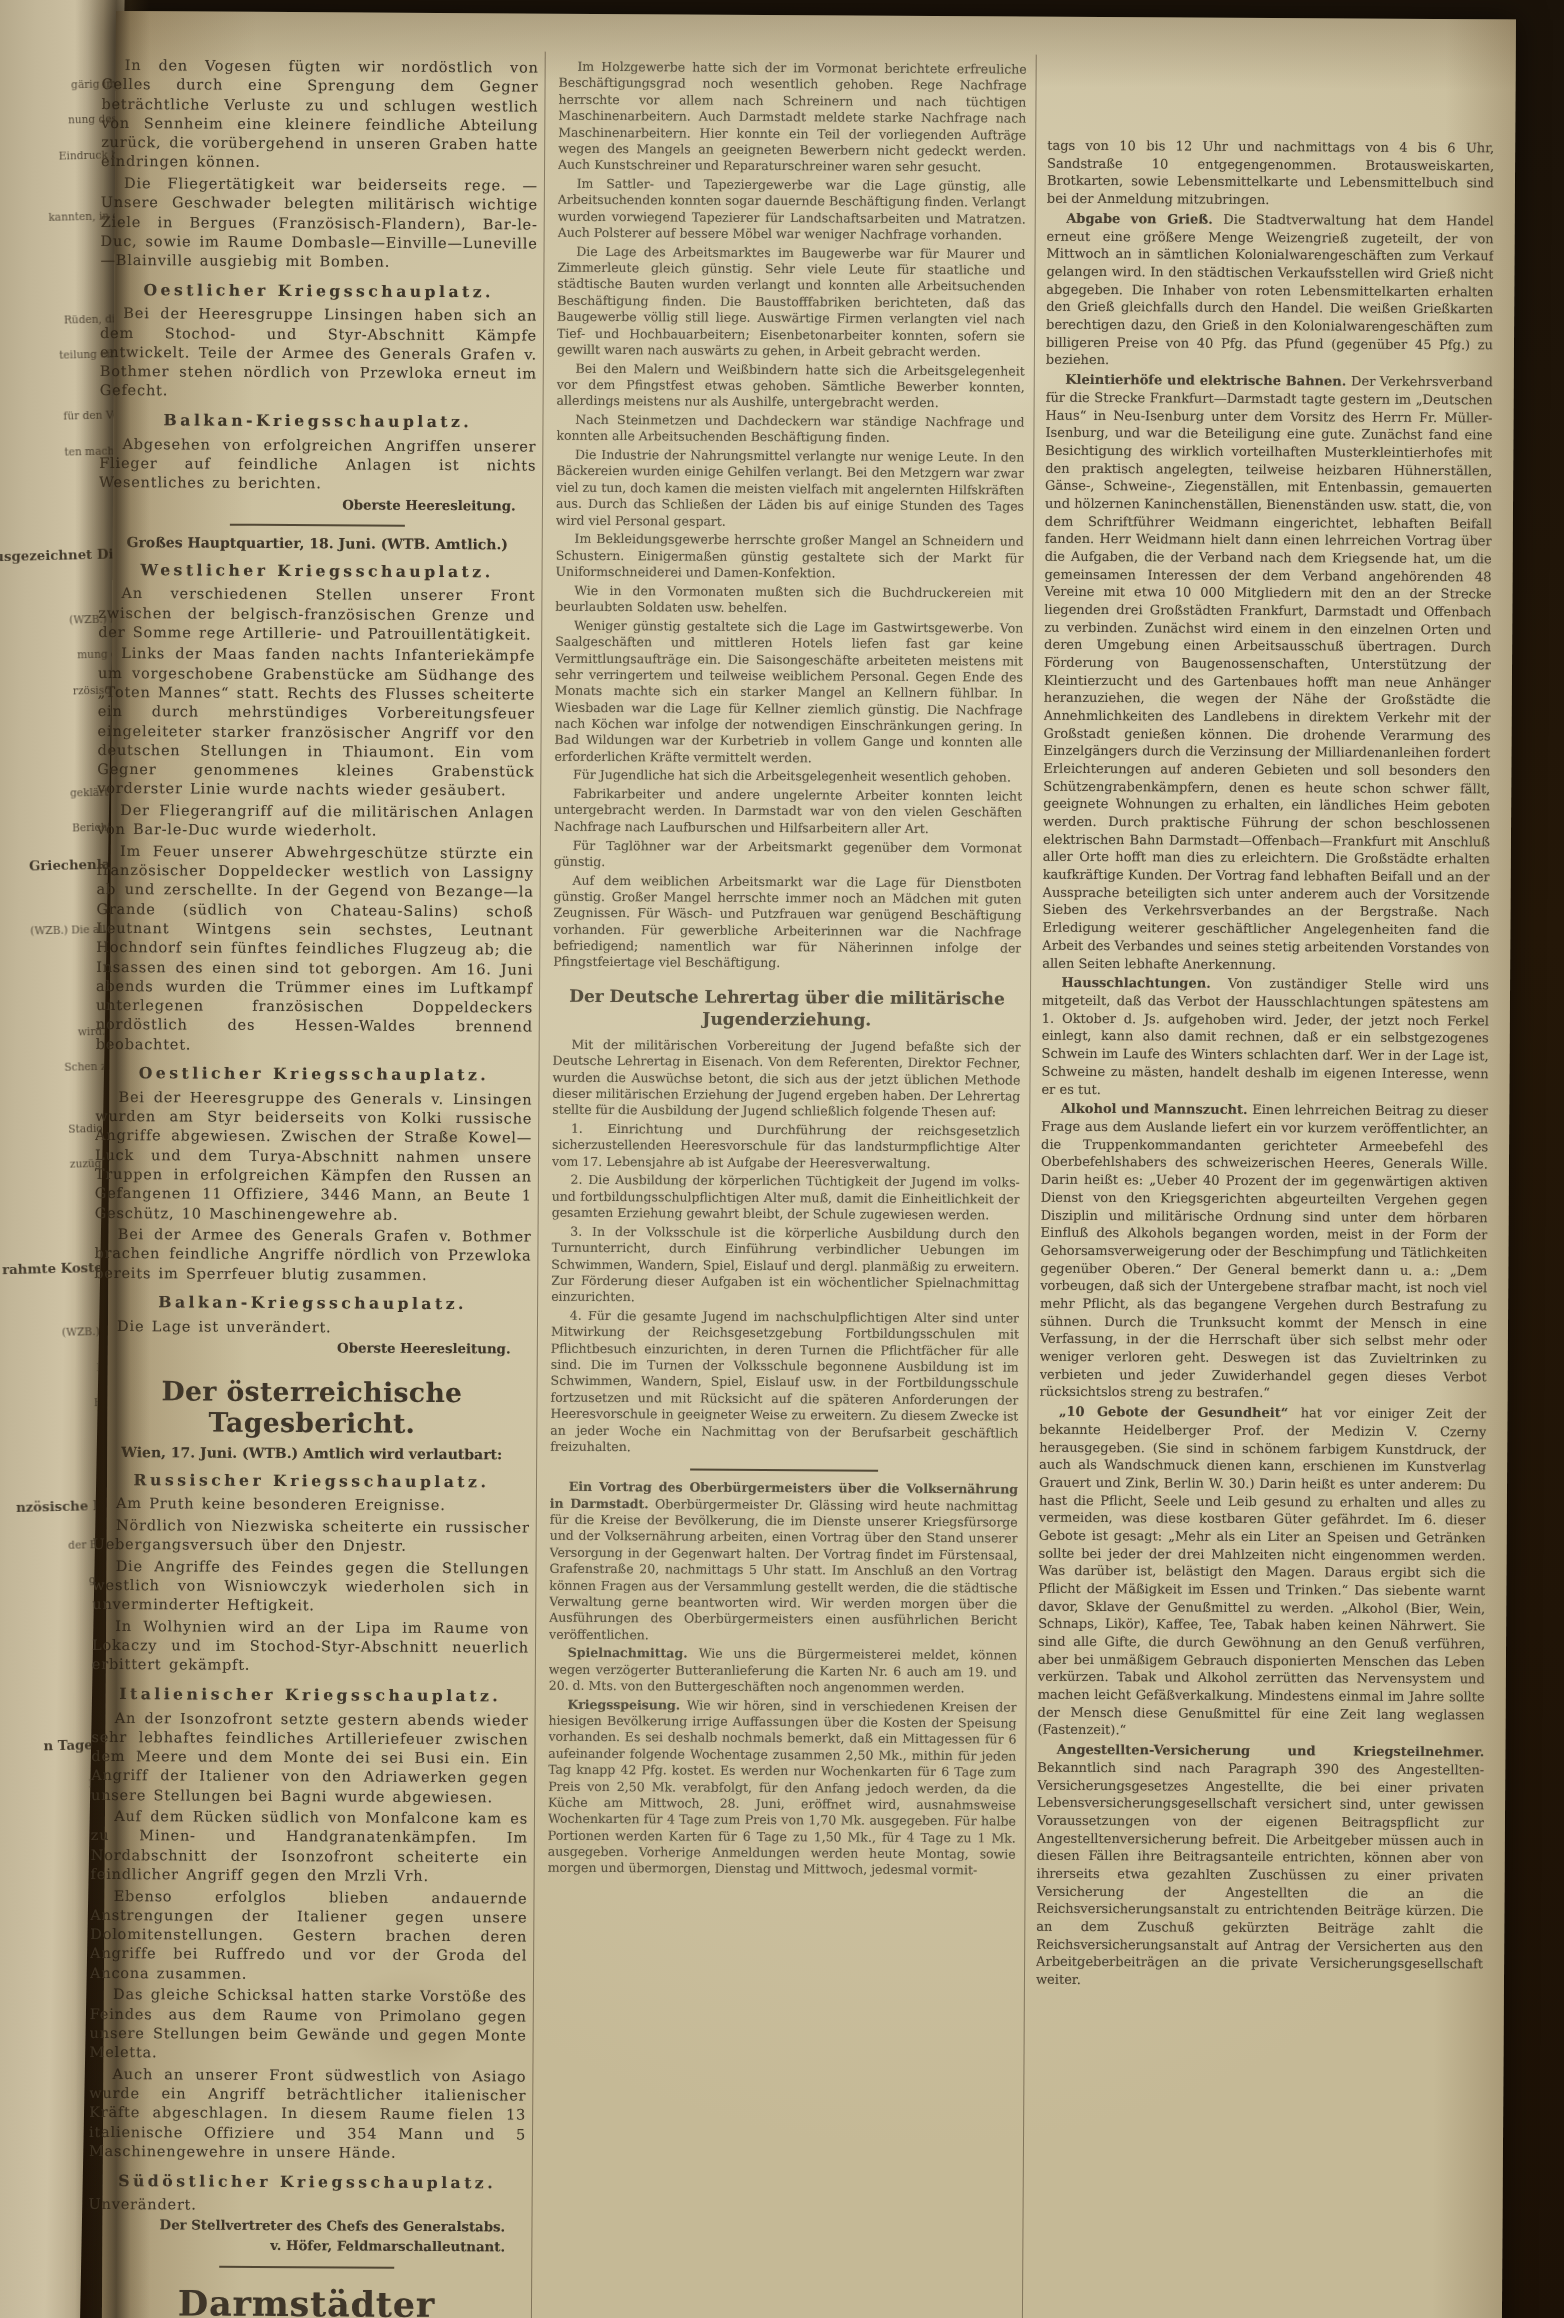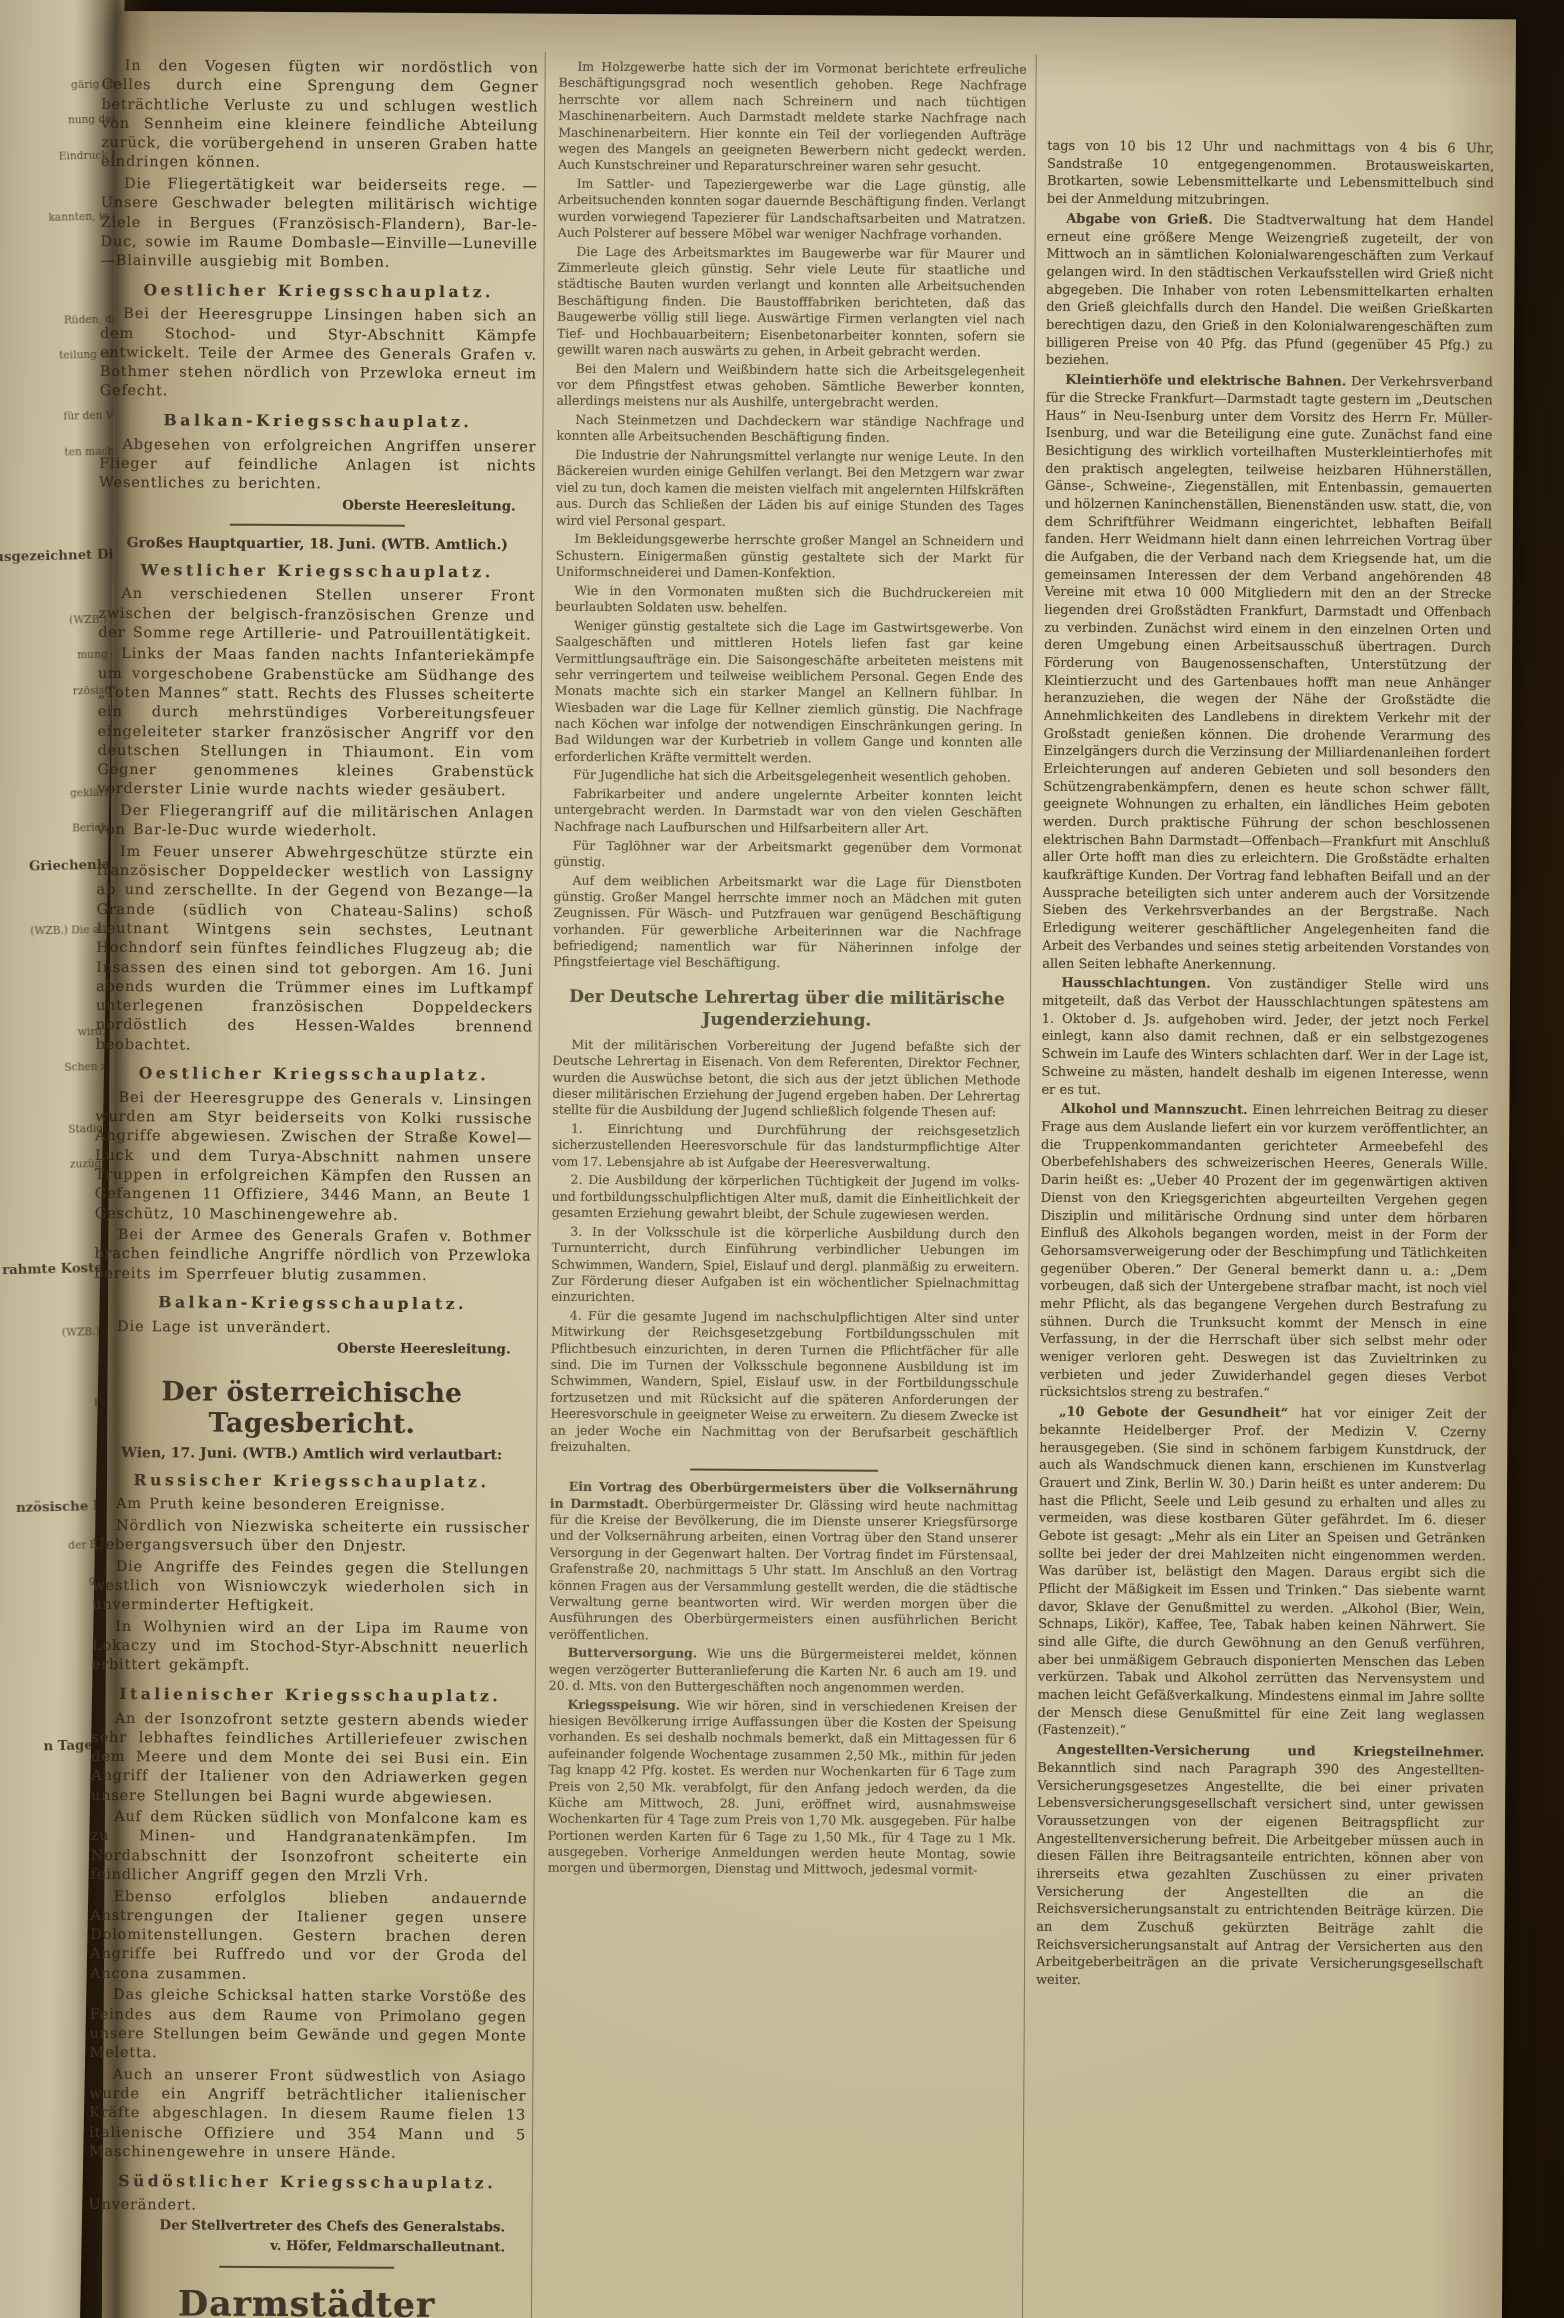--- a/index.html
+++ b/index.html
@@ -173,21 +173,21 @@
         <div class="blk p">Für Taglöhner war der Arbeitsmarkt gegenüber dem Vormonat günstig.</div>
         <div class="blk p">Auf dem weiblichen Arbeitsmarkt war die Lage für Dienstboten günstig. Großer Mangel herrschte immer noch an Mädchen mit guten Zeugnissen. Für Wäsch- und Putzfrauen war genügend Beschäftigung vorhanden. Für gewerbliche Arbeiterinnen war die Nachfrage befriedigend; namentlich war für Näherinnen infolge der Pfingstfeiertage viel Beschäftigung.</div>
         <div class="blk h2">Der Deutsche Lehrertag über die militärische Jugenderziehung.</div>
         <div class="blk p">Mit der militärischen Vorbereitung der Jugend befaßte sich der Deutsche Lehrertag in Eisenach. Von dem Referenten, Direktor Fechner, wurden die Auswüchse betont, die sich aus der jetzt üblichen Methode dieser militärischen Erziehung der Jugend ergeben haben. Der Lehrertag stellte für die Ausbildung der Jugend schließlich folgende Thesen auf:</div>
         <div class="blk p">1. Einrichtung und Durchführung der reichsgesetzlich sicherzustellenden Heeresvorschule für das landsturmpflichtige Alter vom 17. Lebensjahre ab ist Aufgabe der Heeresverwaltung.</div>
         <div class="blk p">2. Die Ausbildung der körperlichen Tüchtigkeit der Jugend im volks- und fortbildungsschulpflichtigen Alter muß, damit die Einheitlichkeit der gesamten Erziehung gewahrt bleibt, der Schule zugewiesen werden.</div>
         <div class="blk p">3. In der Volksschule ist die körperliche Ausbildung durch den Turnunterricht, durch Einführung verbindlicher Uebungen im Schwimmen, Wandern, Spiel, Eislauf und dergl. planmäßig zu erweitern. Zur Förderung dieser Aufgaben ist ein wöchentlicher Spielnachmittag einzurichten.</div>
         <div class="blk p">4. Für die gesamte Jugend im nachschulpflichtigen Alter sind unter Mitwirkung der Reichsgesetzgebung Fortbildungsschulen mit Pflichtbesuch einzurichten, in deren Turnen die Pflichtfächer für alle sind. Die im Turnen der Volksschule begonnene Ausbildung ist im Schwimmen, Wandern, Spiel, Eislauf usw. in der Fortbildungsschule fortzusetzen und mit Rücksicht auf die späteren Anforderungen der Heeresvorschule in geeigneter Weise zu erweitern. Zu diesem Zwecke ist an jeder Woche ein Nachmittag von der Berufsarbeit geschäftlich freizuhalten.</div>
         <div class="blk rule"></div>
         <div class="blk p"><span class="lead">Ein Vortrag des Oberbürgermeisters über die Volksernährung in Darmstadt. </span>Oberbürgermeister Dr. Glässing wird heute nachmittag für die Kreise der Bevölkerung, die im Dienste unserer Kriegsfürsorge und der Volksernährung arbeiten, einen Vortrag über den Stand unserer Versorgung in der Gegenwart halten. Der Vortrag findet im Fürstensaal, Grafenstraße 20, nachmittags 5 Uhr statt. Im Anschluß an den Vortrag können Fragen aus der Versammlung gestellt werden, die die städtische Verwaltung gerne beantworten wird. Wir werden morgen über die Ausführungen des Oberbürgermeisters einen ausführlichen Bericht veröffentlichen.</div>
-        <div class="blk p"><span class="lead">Butterversorgung. </span>Wie uns die Bürgermeisterei meldet, können wegen verzögerter Butteranlieferung die Karten Nr. 6 auch am 19. und 20. d. Mts. von den Buttergeschäften noch angenommen werden.</div>
+        <div class="blk p"><span class="lead">Spielnachmittag. </span>Wie uns die Bürgermeisterei meldet, können wegen verzögerter Butteranlieferung die Karten Nr. 6 auch am 19. und 20. d. Mts. von den Buttergeschäften noch angenommen werden.</div>
         <div class="blk p"><span class="lead">Kriegsspeisung. </span>Wie wir hören, sind in verschiedenen Kreisen der hiesigen Bevölkerung irrige Auffassungen über die Kosten der Speisung vorhanden. Es sei deshalb nochmals bemerkt, daß ein Mittagessen für 6 aufeinander folgende Wochentage zusammen 2,50 Mk., mithin für jeden Tag knapp 42 Pfg. kostet. Es werden nur Wochenkarten für 6 Tage zum Preis von 2,50 Mk. verabfolgt, für den Anfang jedoch werden, da die Küche am Mittwoch, 28. Juni, eröffnet wird, ausnahmsweise Wochenkarten für 4 Tage zum Preis von 1,70 Mk. ausgegeben. Für halbe Portionen werden Karten für 6 Tage zu 1,50 Mk., für 4 Tage zu 1 Mk. ausgegeben. Vorherige Anmeldungen werden heute Montag, sowie morgen und übermorgen, Dienstag und Mittwoch, jedesmal vormit-</div>
       </div>
     <div class="col c3">
         <div class="blk p noind">tags von 10 bis 12 Uhr und nachmittags von 4 bis 6 Uhr, Sandstraße 10 entgegengenommen. Brotausweiskarten, Brotkarten, sowie Lebensmittelkarte und Lebensmittelbuch sind bei der Anmeldung mitzubringen.</div>
         <div class="blk p"><span class="lead">Abgabe von Grieß. </span>Die Stadtverwaltung hat dem Handel erneut eine größere Menge Weizengrieß zugeteilt, der von Mittwoch an in sämtlichen Kolonialwarengeschäften zum Verkauf gelangen wird. In den städtischen Verkaufsstellen wird Grieß nicht abgegeben. Die Inhaber von roten Lebensmittelkarten erhalten den Grieß gleichfalls durch den Handel. Die weißen Grießkarten berechtigen dazu, den Grieß in den Kolonialwarengeschäften zum billigeren Preise von 40 Pfg. das Pfund (gegenüber 45 Pfg.) zu beziehen.</div>
         <div class="blk p"><span class="lead">Kleintierhöfe und elektrische Bahnen. </span>Der Verkehrsverband für die Strecke Frankfurt—Darmstadt tagte gestern im „Deutschen Haus“ in Neu-Isenburg unter dem Vorsitz des Herrn Fr. Müller-Isenburg, und war die Beteiligung eine gute. Zunächst fand eine Besichtigung des wirklich vorteilhaften Musterkleintierhofes mit den praktisch angelegten, teilweise heizbaren Hühnerställen, Gänse-, Schweine-, Ziegenställen, mit Entenbassin, gemauerten und hölzernen Kaninchenställen, Bienenständen usw. statt, die, von dem Schriftführer Weidmann eingerichtet, lebhaften Beifall fanden. Herr Weidmann hielt dann einen lehrreichen Vortrag über die Aufgaben, die der Verband nach dem Kriegsende hat, um die gemeinsamen Interessen der dem Verband angehörenden 48 Vereine mit etwa 10 000 Mitgliedern mit den an der Strecke liegenden drei Großstädten Frankfurt, Darmstadt und Offenbach zu verbinden. Zunächst wird einem in den einzelnen Orten und deren Umgebung einen Arbeitsausschuß übertragen. Durch Förderung von Baugenossenschaften, Unterstützung der Kleintierzucht und des Gartenbaues hofft man neue Anhänger heranzuziehen, die wegen der Nähe der Großstädte die Annehmlichkeiten des Landlebens in direktem Verkehr mit der Großstadt genießen können. Die drohende Verarmung des Einzelgängers durch die Verzinsung der Milliardenanleihen fordert Erleichterungen auf anderen Gebieten und soll besonders den Schützengrabenkämpfern, denen es heute schon schwer fällt, geeignete Wohnungen zu erhalten, ein ländliches Heim geboten werden. Durch praktische Führung der schon beschlossenen elektrischen Bahn Darmstadt—Offenbach—Frankfurt mit Anschluß aller Orte hofft man dies zu erleichtern. Die Großstädte erhalten kaufkräftige Kunden. Der Vortrag fand lebhaften Beifall und an der Aussprache beteiligten sich unter anderem auch der Vorsitzende Sieben des Verkehrsverbandes an der Bergstraße. Nach Erledigung weiterer geschäftlicher Angelegenheiten fand die Arbeit des Verbandes und seines stetig arbeitenden Vorstandes von allen Seiten lebhafte Anerkennung.</div>
         <div class="blk p"><span class="lead">Hausschlachtungen. </span>Von zuständiger Stelle wird uns mitgeteilt, daß das Verbot der Hausschlachtungen spätestens am 1. Oktober d. Js. aufgehoben wird. Jeder, der jetzt noch Ferkel einlegt, kann also damit rechnen, daß er ein selbstgezogenes Schwein im Laufe des Winters schlachten darf. Wer in der Lage ist, Schweine zu mästen, handelt deshalb im eigenen Interesse, wenn er es tut.</div>
         <div class="blk p"><span class="lead">Alkohol und Mannszucht. </span>Einen lehrreichen Beitrag zu dieser Frage aus dem Auslande liefert ein vor kurzem veröffentlichter, an die Truppenkommandanten gerichteter Armeebefehl des Oberbefehlshabers des schweizerischen Heeres, Generals Wille. Darin heißt es: „Ueber 40 Prozent der im gegenwärtigen aktiven Dienst von den Kriegsgerichten abgeurteilten Vergehen gegen Disziplin und militärische Ordnung sind unter dem hörbaren Einfluß des Alkohols begangen worden, meist in der Form der Gehorsamsverweigerung oder der Beschimpfung und Tätlichkeiten gegenüber Oberen.“ Der General bemerkt dann u. a.: „Dem vorbeugen, daß sich der Untergebene strafbar macht, ist noch viel mehr Pflicht, als das begangene Vergehen durch Bestrafung zu sühnen. Durch die Trunksucht kommt der Mensch in eine Verfassung, in der die Herrschaft über sich selbst mehr oder weniger verloren geht. Deswegen ist das Zuvieltrinken zu verbieten und jeder Zuwiderhandel gegen dieses Verbot rücksichtslos streng zu bestrafen.“</div>
         <div class="blk p"><span class="lead">„10 Gebote der Gesundheit“ </span>hat vor einiger Zeit der bekannte Heidelberger Prof. der Medizin V. Czerny herausgegeben. (Sie sind in schönem farbigem Kunstdruck, der auch als Wandschmuck dienen kann, erschienen im Kunstverlag Grauert und Zink, Berlin W. 30.) Darin heißt es unter anderem: Du hast die Pflicht, Seele und Leib gesund zu erhalten und alles zu vermeiden, was diese kostbaren Güter gefährdet. Im 6. dieser Gebote ist gesagt: „Mehr als ein Liter an Speisen und Getränken sollte bei jeder der drei Mahlzeiten nicht eingenommen werden. Was darüber ist, belästigt den Magen. Daraus ergibt sich die Pflicht der Mäßigkeit im Essen und Trinken.“ Das siebente warnt davor, Sklave der Genußmittel zu werden. „Alkohol (Bier, Wein, Schnaps, Likör), Kaffee, Tee, Tabak haben keinen Nährwert. Sie sind alle Gifte, die durch Gewöhnung an den Genuß verführen, aber bei unmäßigem Gebrauch disponierten Menschen das Leben verkürzen. Tabak und Alkohol zerrütten das Nervensystem und machen leicht Gefäßverkalkung. Mindestens einmal im Jahre sollte der Mensch diese Genußmittel für eine Zeit lang weglassen (Fastenzeit).“</div>
         <div class="blk p"><span class="lead">Angestellten-Versicherung und Kriegsteilnehmer. </span>Bekanntlich sind nach Paragraph 390 des Angestellten-Versicherungsgesetzes Angestellte, die bei einer privaten Lebensversicherungsgesellschaft versichert sind, unter gewissen Voraussetzungen von der eigenen Beitragspflicht zur Angestelltenversicherung befreit. Die Arbeitgeber müssen auch in diesen Fällen ihre Beitragsanteile entrichten, können aber von ihrerseits etwa gezahlten Zuschüssen zu einer privaten Versicherung der Angestellten die an die Reichsversicherungsanstalt zu entrichtenden Beiträge kürzen. Die an dem Zuschuß gekürzten Beiträge zahlt die Reichsversicherungsanstalt auf Antrag der Versicherten aus den Arbeitgeberbeiträgen an die private Versicherungsgesellschaft weiter.</div>

